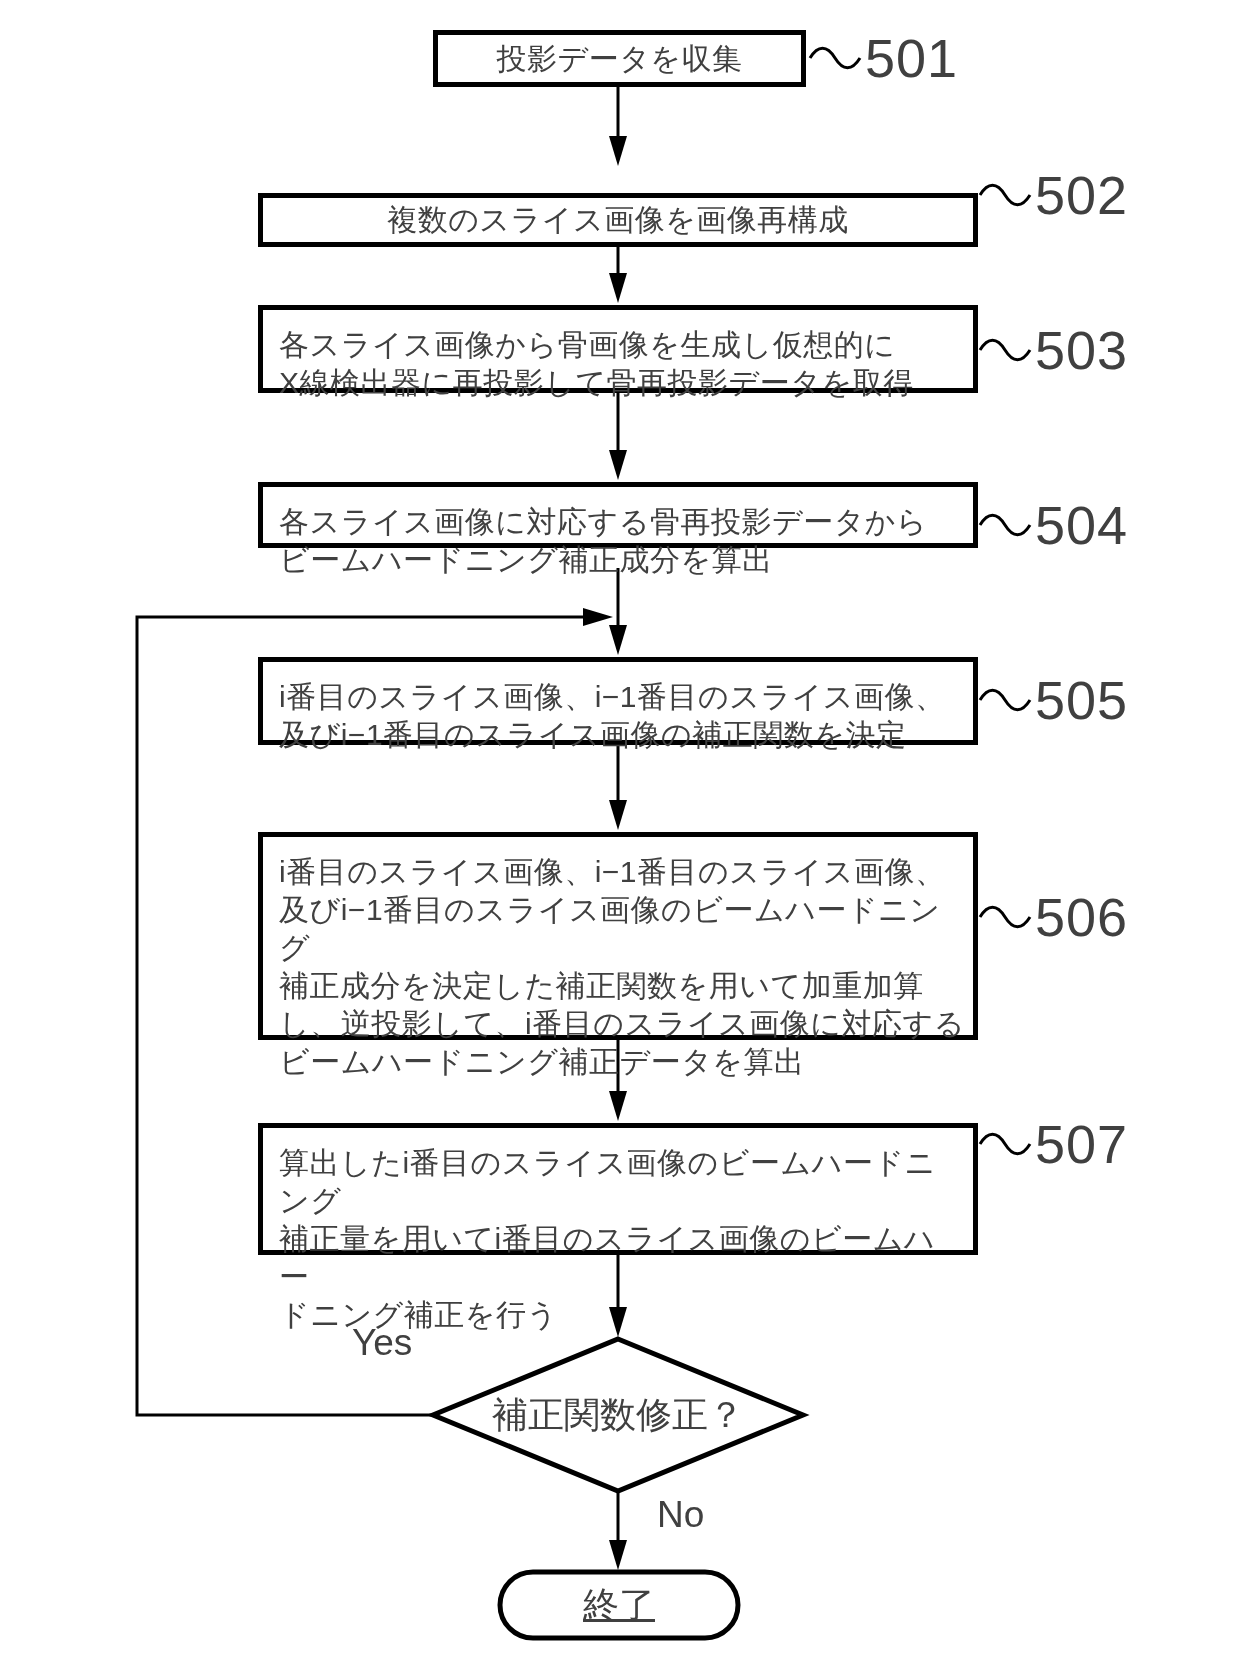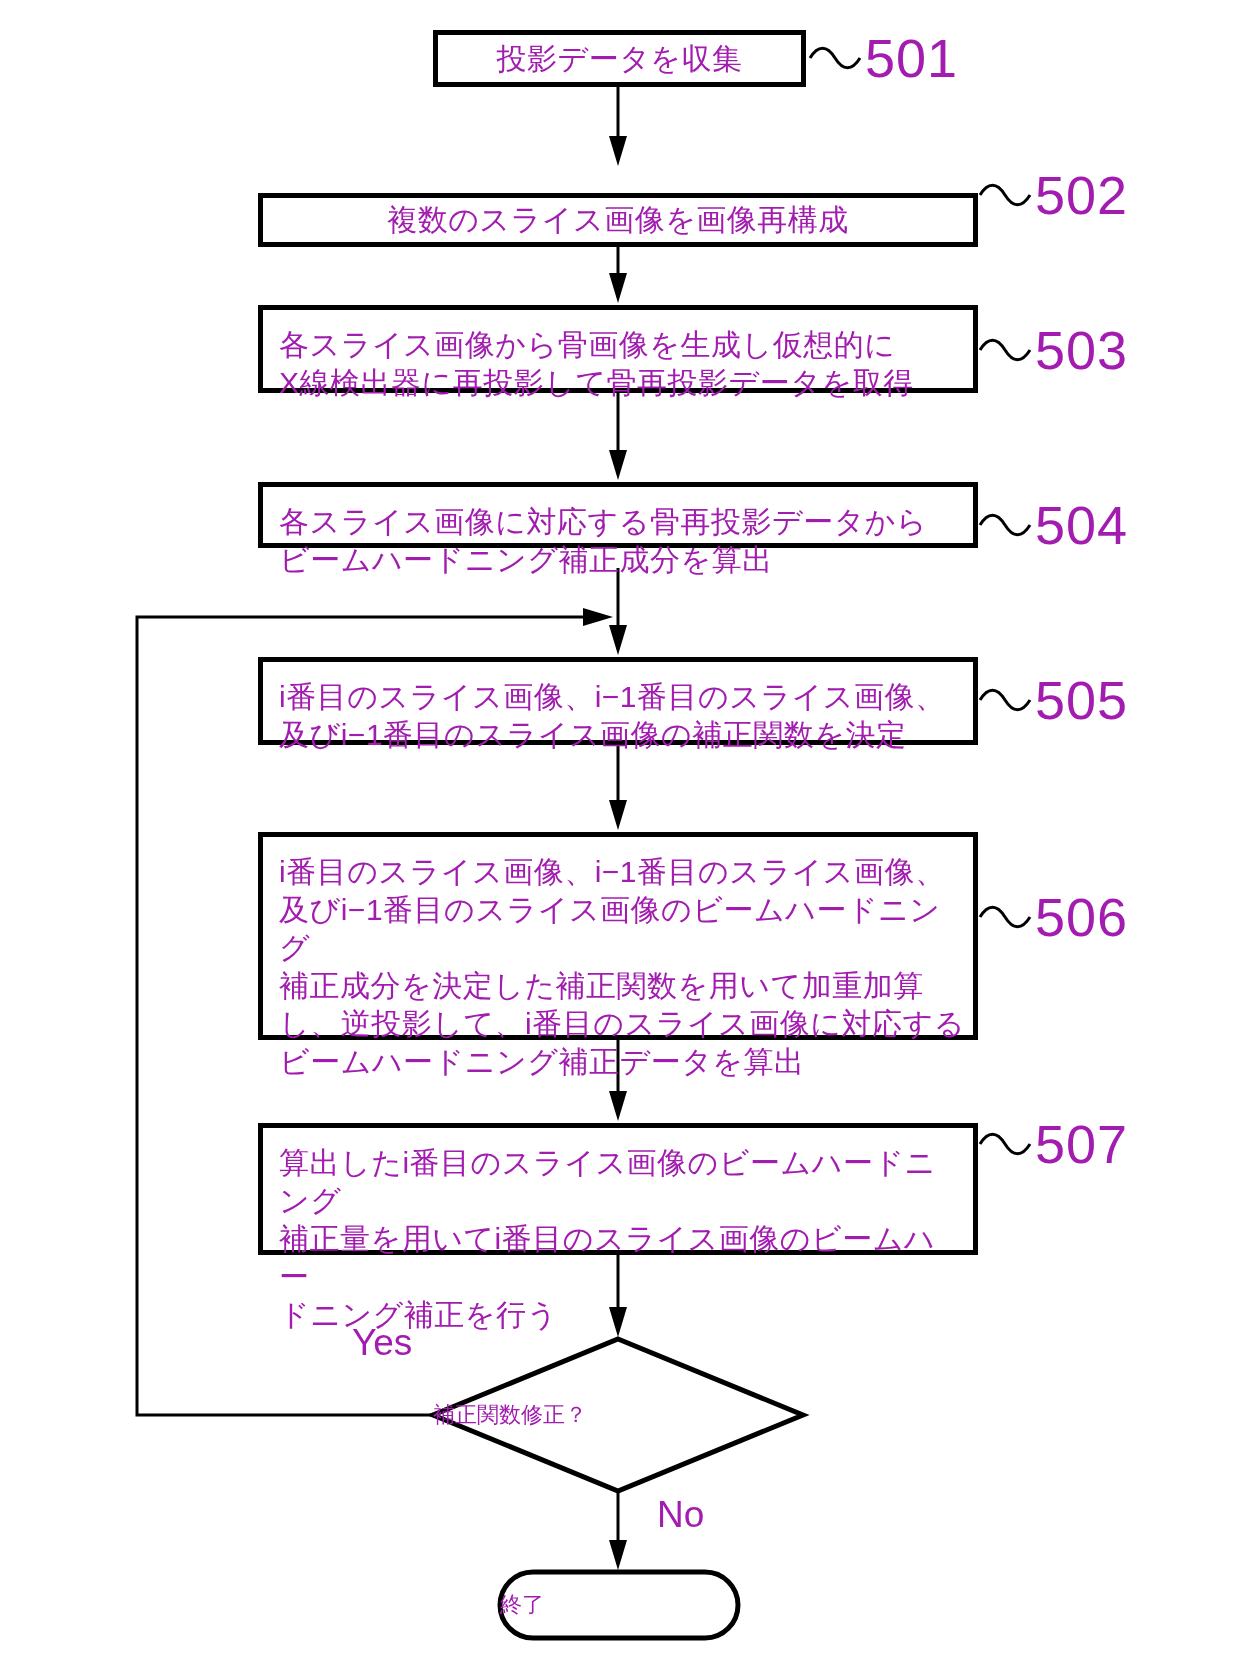--- a/index.html
+++ b/index.html
@@ -6,21 +6,21 @@
     margin: 0;
     padding: 0;
     background: #ffffff;
   }
   #stage {
     position: relative;
     width: 1244px;
     height: 1669px;
     background: #ffffff;
     font-family: "Liberation Sans", "DejaVu Sans", sans-serif;
-    color: #a21caf;
+    color: #404040;
     overflow: hidden;
   }
   #lines {
     position: absolute;
     left: 0; top: 0;
     width: 1244px; height: 1669px;
   }
   .box {
     position: absolute;
     box-sizing: border-box;
@@ -46,21 +46,22 @@
     font-weight: 400;
     letter-spacing: 1px;
   }
   .edge-label {
     position: absolute;
     font-size: 37px;
     line-height: 37px;
   }
   .shape-text {
     position: absolute;
-    font-size: 22px;
+    text-align: center;
+    font-size: 36px;
     line-height: 36px;
   }
 </style>
 </head>
 <body>
 
 <div id="stage">
 
   <svg id="lines" viewBox="0 0 1244 1669">
 
@@ -164,15 +165,15 @@
   <div class="ref" style="left:1035px; top:350px;">503</div>
   <div class="ref" style="left:1035px; top:525px;">504</div>
   <div class="ref" style="left:1035px; top:700px;">505</div>
   <div class="ref" style="left:1035px; top:917px;">506</div>
   <div class="ref" style="left:1035px; top:1144px;">507</div>
 
   <div class="shape-text" style="left:433px; top:1397px; width:370px;">補正関数修正？</div>
   <div class="edge-label" style="left:352px; top:1324px;">Yes</div>
   <div class="edge-label" style="left:657px; top:1496px;text-align:center;">No</div>
 
-  <div class="shape-text" style="left:500px; top:1587px; width:238px;">終了</div>
+  <div class="shape-text" style="left:500px; top:1587px; width:238px;text-decoration:underline;">終了</div>
 
 </div>
 
 </body></html>

